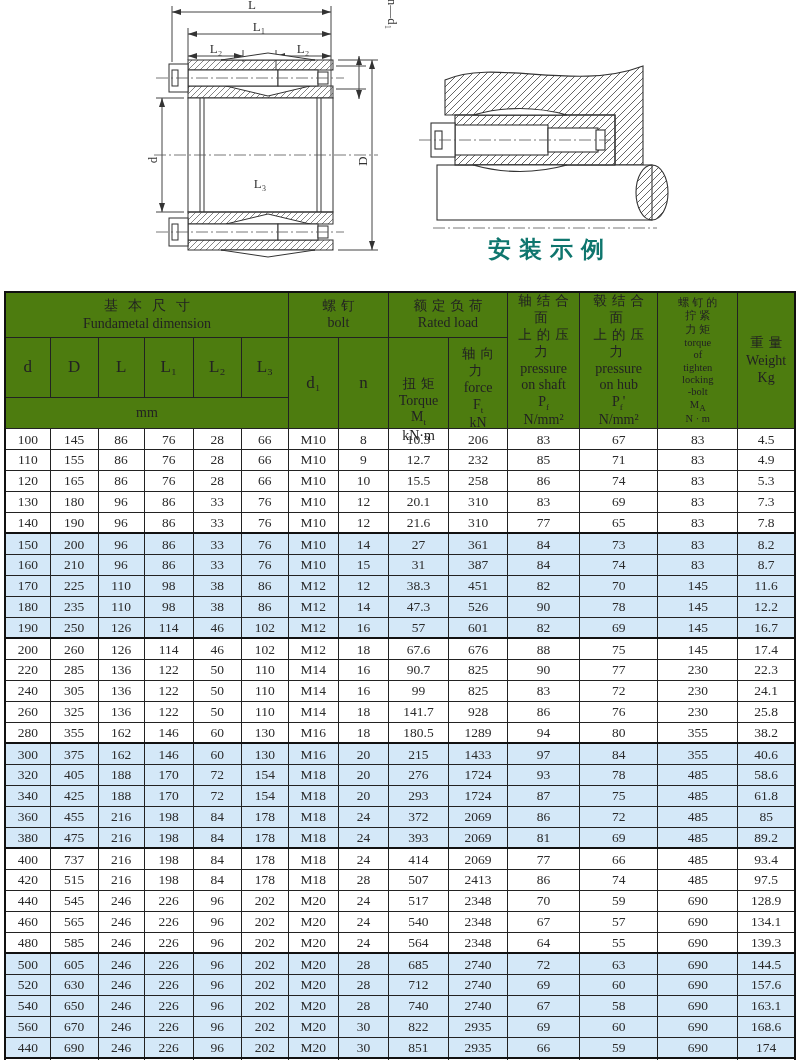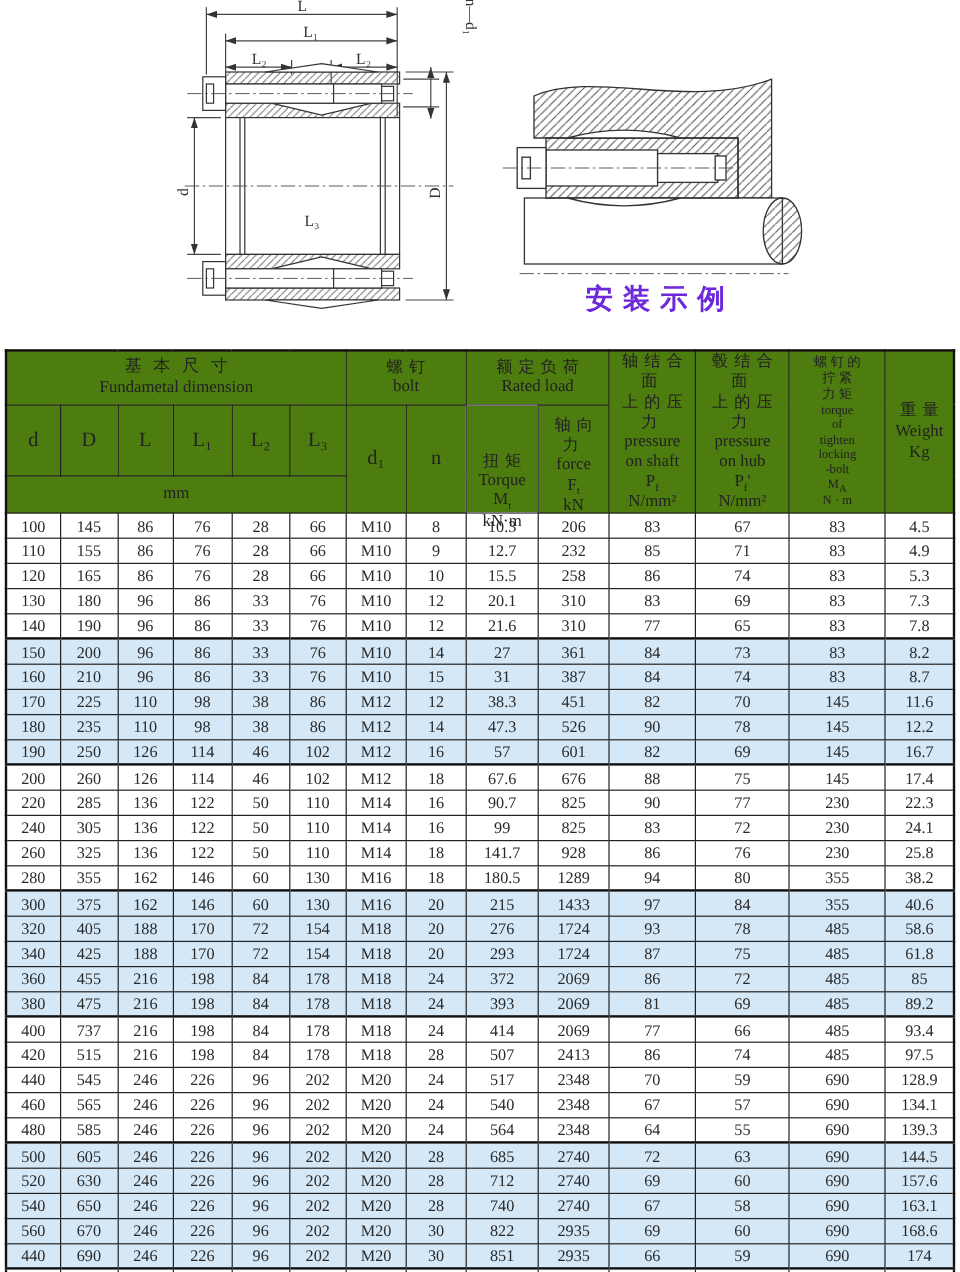--- a/index.html
+++ b/index.html
@@ -2,21 +2,21 @@
 <html><head>
 <meta charset="utf-8">
 <style>
   html,body{margin:0;padding:0;background:#fff;}
   .page{position:relative;width:800px;height:1060px;background:#ffffff;overflow:hidden;
         font-family:"Liberation Serif","DejaVu Serif",serif;color:#222;}
   .drawings{position:absolute;left:0;top:0;width:800px;height:290px;}
   .svgL{position:absolute;left:126px;top:0px;}
   .svgR{position:absolute;left:415px;top:40px;}
   .caption{position:absolute;left:420px;top:234px;width:260px;text-align:center;
-           font-size:23px;font-weight:bold;color:#6d28d9;letter-spacing:8px;}
+           font-size:23px;font-weight:bold;color:#0f766e;letter-spacing:8px;}
   table.dim{position:absolute;left:4px;top:291px;width:792px;border-collapse:collapse;
             table-layout:fixed;border:2px solid #111;}
   th,td{border:1px solid #222;padding:0;text-align:center;vertical-align:middle;}
   thead th{background:#4d7c0f;font-weight:normal;}
   .ra{height:45px;} .rb{height:46px;} .rc{height:27px;}
   .zh{font-size:13.5px;letter-spacing:5px;text-indent:5px;line-height:1.25;}
   .zhw{font-size:14px;letter-spacing:10px;text-indent:10px;line-height:1.3;}
   .en{font-size:14px;line-height:1.18;}
   .collab{font-size:17px;}
   .unit{font-size:14px;}

